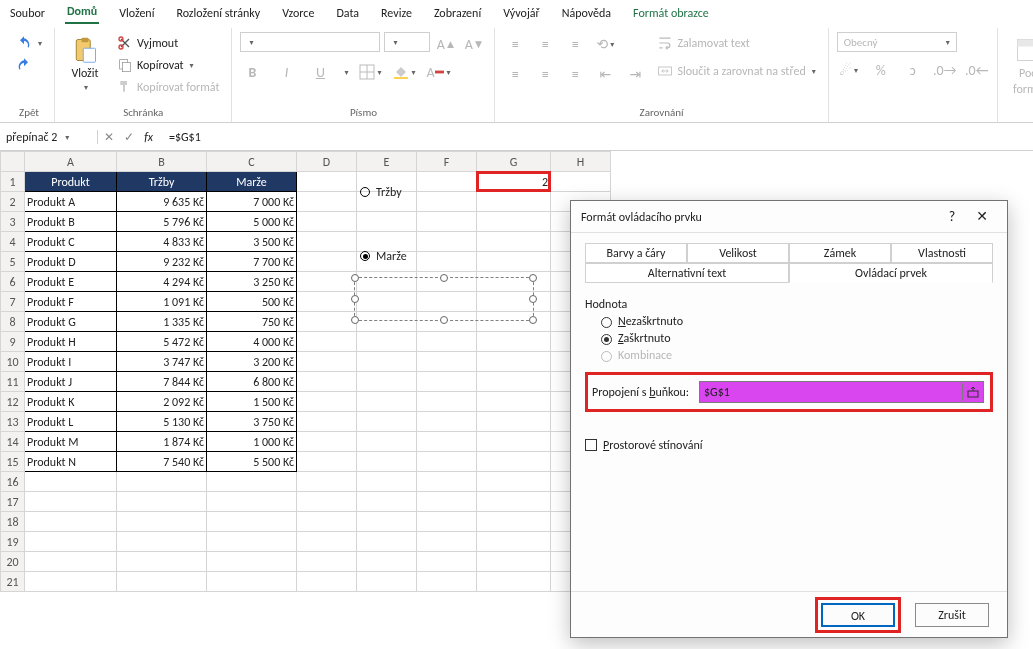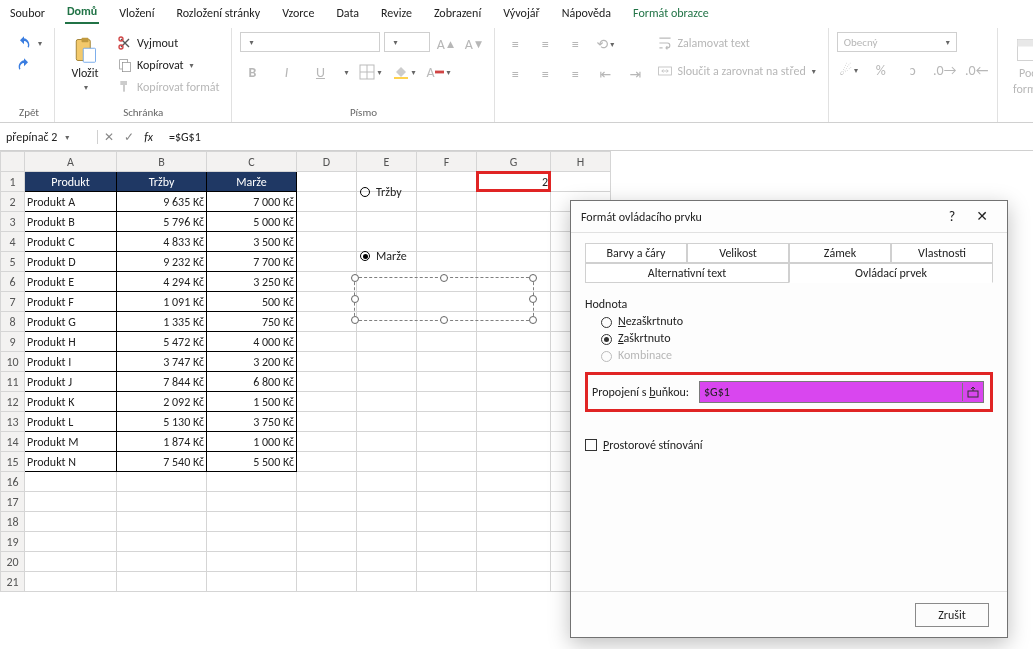--- a/index.html
+++ b/index.html
@@ -221,20 +221,21 @@
         <div class="small-row">
           <svg viewBox="0 0 20 20" width="16" height="16">
               <rect x="2" y="5" width="16" height="10" fill="none" stroke="#bbb"></rect>
               <path d="M6 10h8M6 10l2-2M6 10l2 2M14 10l-2-2M14 10l-2 2" stroke="#bbb" fill="none"></path>
             </svg>
           <span>Sloučit a zarovnat na střed</span>
             <span class="ddarr">▾</span>
         </div>
       </div>
     </div>
+    <div class="group-label">Zarovnání</div>
   </div>
 
   <div class="group muted">
     <div class="group-body">
       <div class="col" style="gap:6px">
         <div class="input-like" style="width:120px">
             <span>Obecný</span>
             <span style="flex:1"></span>
             <span class="ddarr">▾</span>
           </div>
@@ -611,15 +612,18 @@
       </div>
     </div>
 
     <div class="chk-line">
       <span class="chkbox"></span>
       <span><span class="u">P</span><span>rostorové stínování</span></span>
     </div>
   </div>
 
   <div class="dlg-foot">
+    <div class="hl-ok">
+      <div class="btn primary">OK</div>
+    </div>
     <div class="btn">Zrušit</div>
   </div>
 </div>
 
 </body></html>

